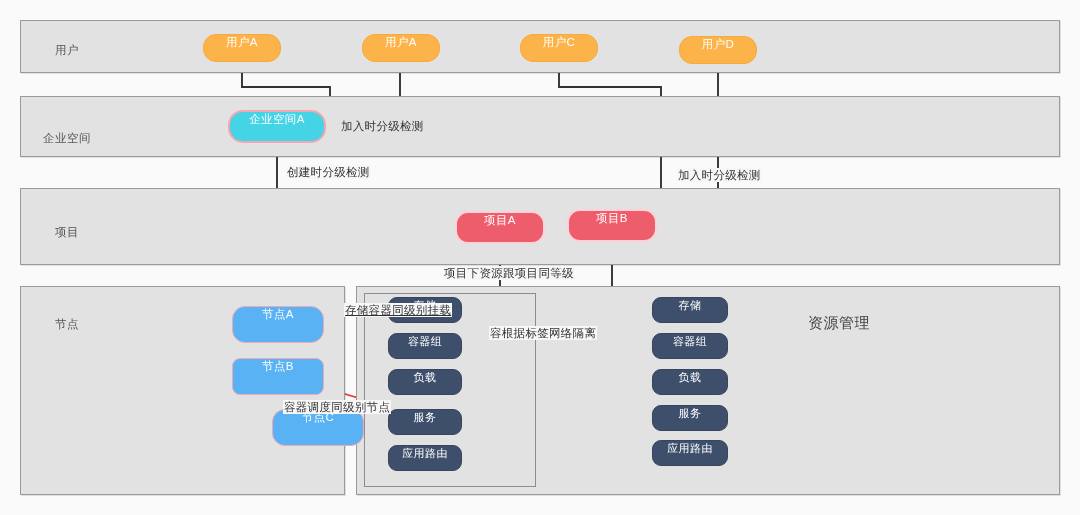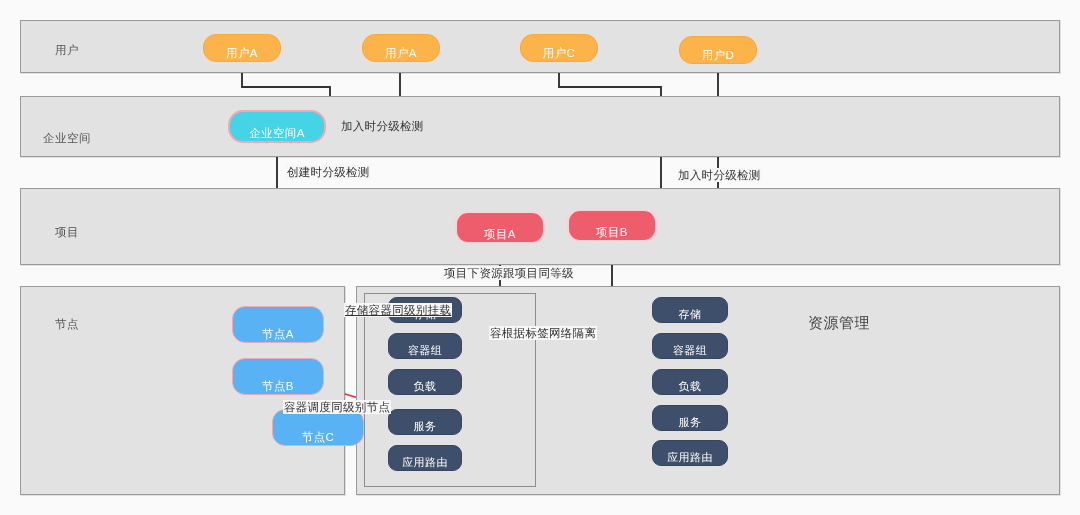--- a/index.html
+++ b/index.html
@@ -25,21 +25,21 @@
     font-size:11.5px;
     color:#555;
     letter-spacing:.5px;
     white-space:nowrap;
   }
 
   
   .node{
     position:absolute;
     box-sizing:border-box;
-    display:flex;align-items:flex-end;justify-content:center;
+    display:flex;align-items:flex-start;justify-content:center;
     border-radius:11px;
     font-size:11.5px;
     white-space:nowrap;
     letter-spacing:.4px;
   }
   .node.user{
     background:#fbb040;background:#fcb34a;
     border:1px solid #f7a93a;
     color:#ffffff;
     border-radius:13px;
@@ -186,21 +186,21 @@
   <div class="node proj" style="left:455px;top:211px;width:90px;height:33px;">
     <span>项目A</span>
   </div>
   <div class="node proj" style="left:567px;top:209px;width:90px;height:33px;">
     <span>项目B</span>
   </div>
 
   <div class="node nodeblue" style="left:232px;top:306px;width:92px;height:37px;">
     <span>节点A</span>
   </div>
-  <div class="node nodeblue" style="left:232px;top:358px;width:92px;height:37px;">
+  <div class="node nodeblue" style="left:232px;top:358px;width:92px;height:37px;border-radius:8px;">
     <span>节点B</span>
   </div>
   <div class="node nodeblue" style="left:232px;top:409px;width:92px;height:37px;margin-left:40px;">
     <span>节点C</span>
   </div>
 
   <div class="node res" style="left:388px;top:297px;width:74px;height:26px;">
     <span>存储</span>
   </div>
   <div class="node res" style="left:388px;top:333px;width:74px;height:26px;">

